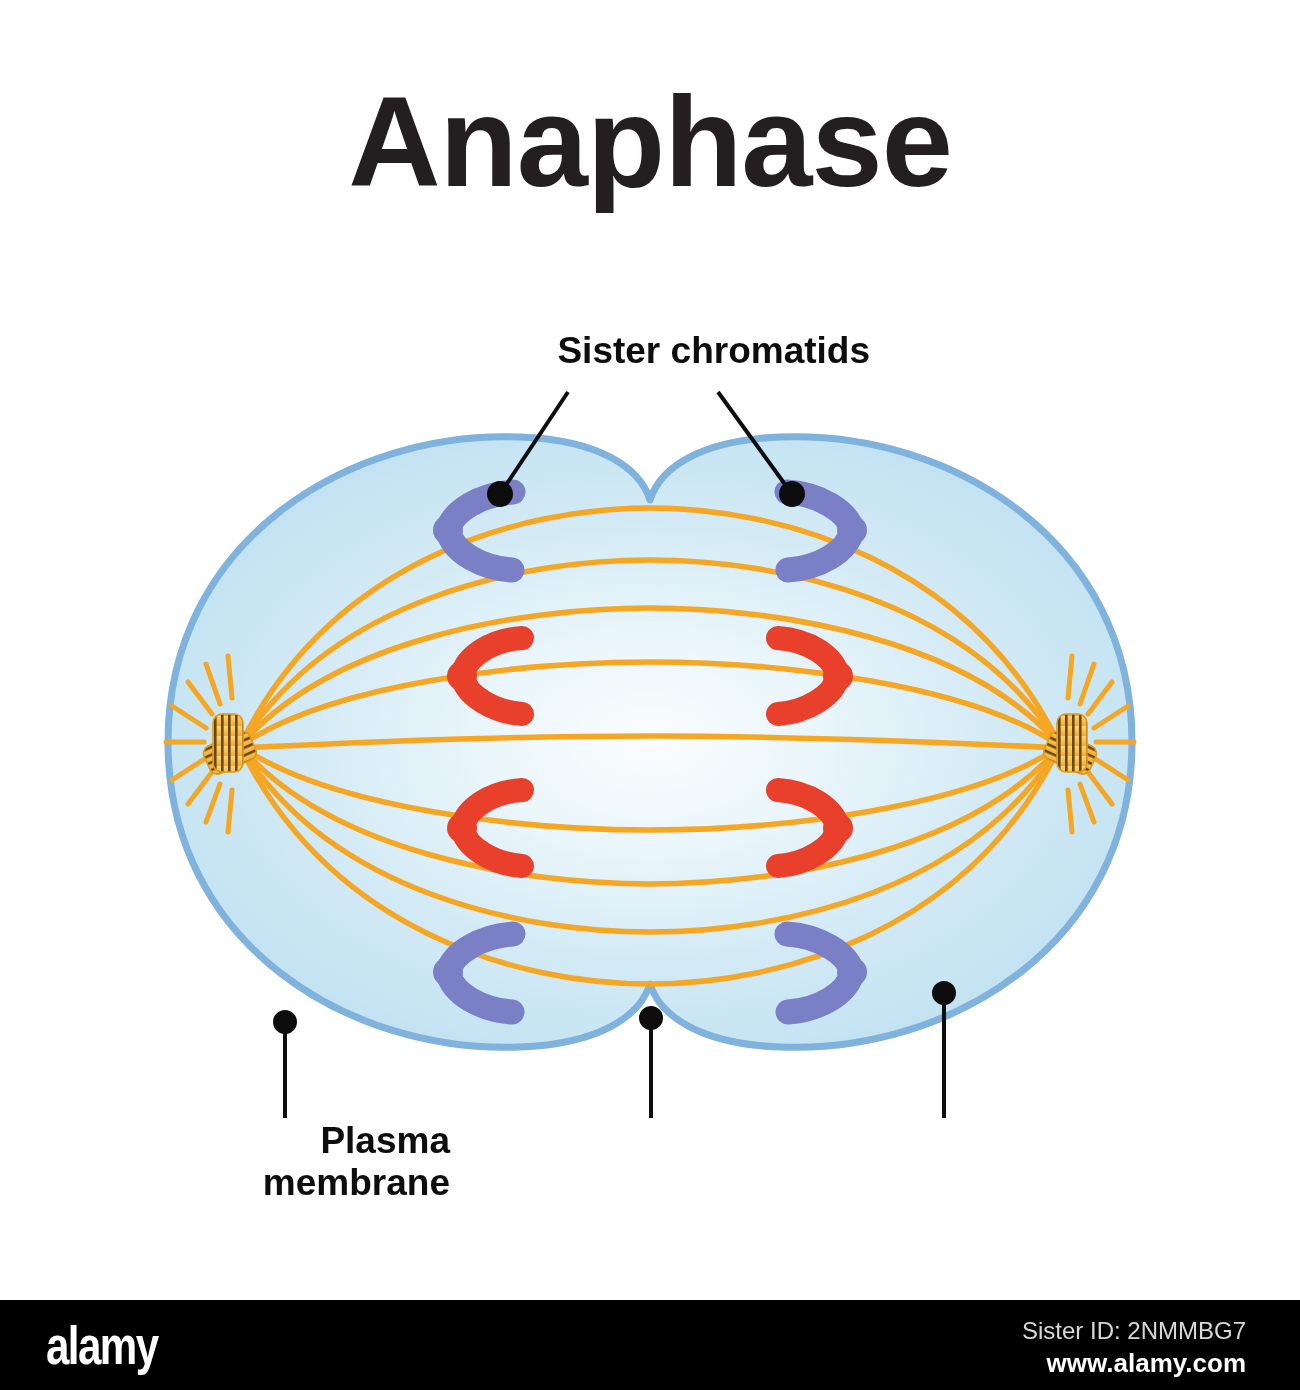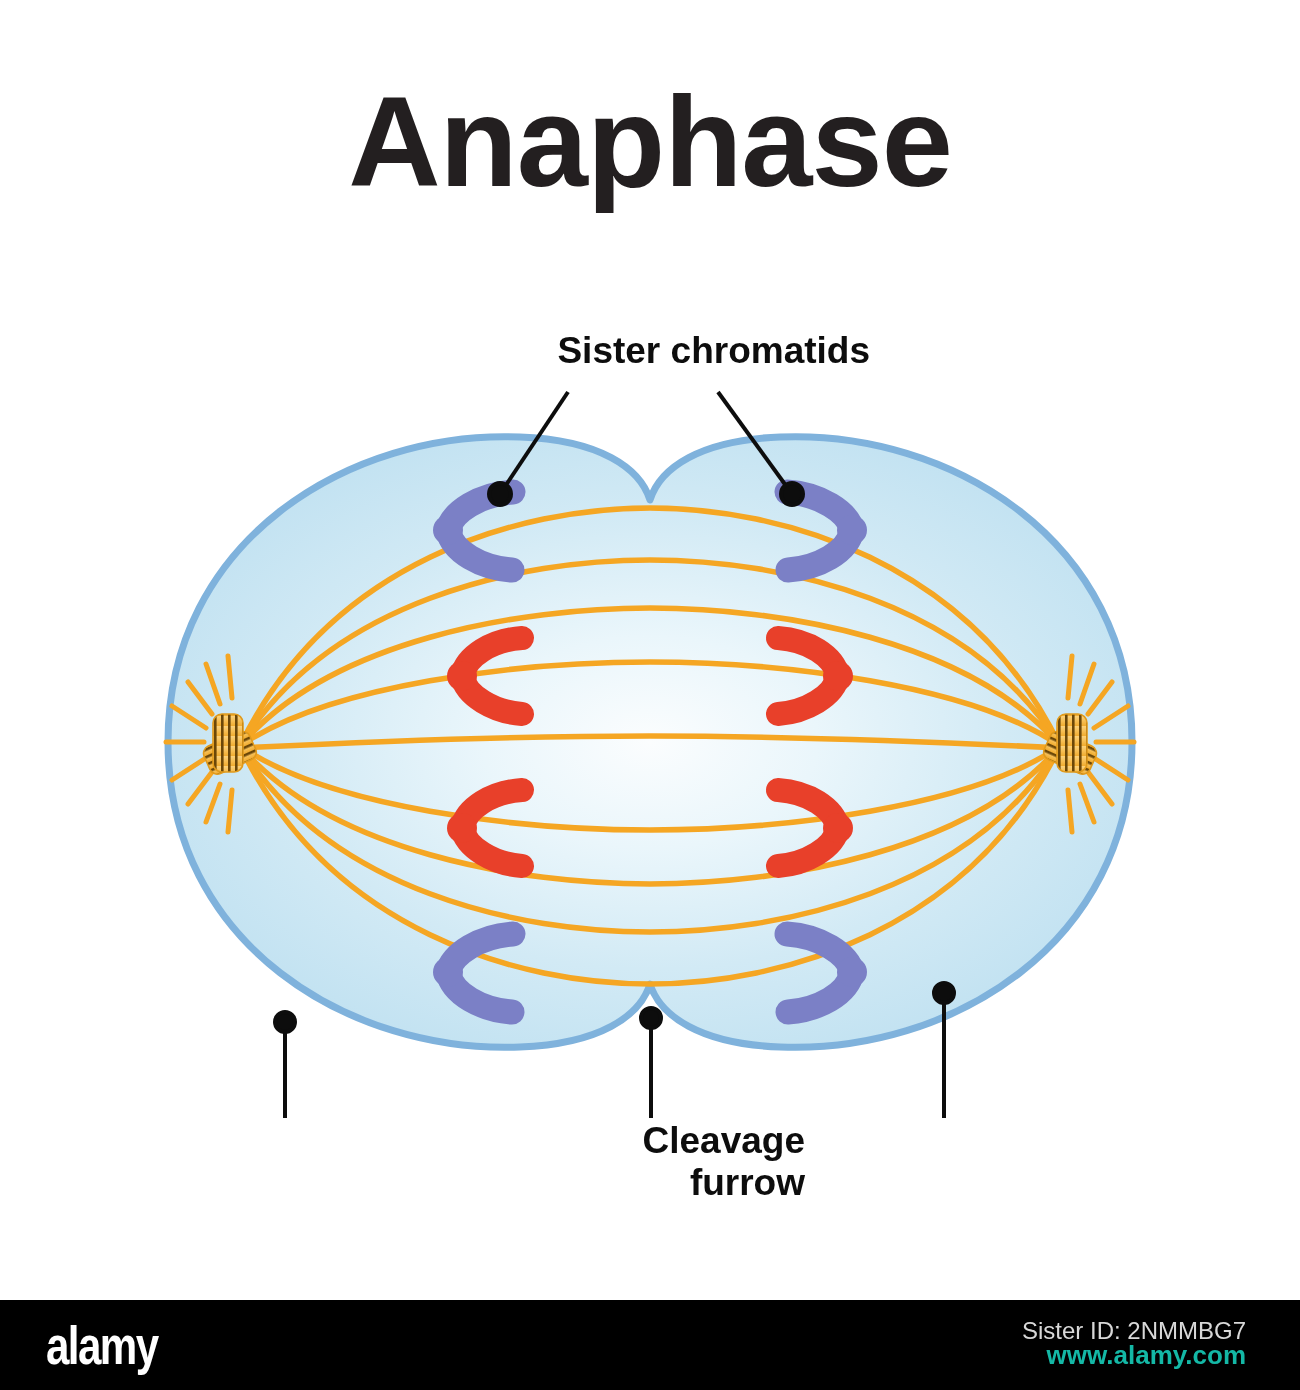--- a/index.html
+++ b/index.html
@@ -98,25 +98,25 @@
     right: 82px;
     top: 17px;
     font-family: "Liberation Sans", sans-serif;
     font-size: 24px;
     color: #d8d8d8;
     white-space: nowrap;
   }
   #footer-url {
     position: absolute;
     right: 82px;
-    top: 40px;
+    top: 48px;
     font-family: "Liberation Sans", sans-serif;
     font-weight: bold;
     font-size: 26px;
-    color: #14b8a6;
+    color: #ffffff;
     white-space: nowrap;
   }
 </style>
 </head>
 <body>
 
 <div id="page">
 
   <div id="diagram-title">Anaphase</div>
 
@@ -269,23 +269,23 @@
       <line x1="651" y1="1018" x2="651" y2="1118"></line>
       <circle cx="651" cy="1018" r="10"></circle>
 
       <line x1="944" y1="993" x2="944" y2="1118"></line>
       <circle cx="944" cy="993" r="10"></circle>
     </g>
   </svg>
 
   <div class="lbl" id="label-sister-chromatids">Sister chromatids</div>
 
-
-  <div class="lbl" id="label-cleavage-furrow">Cleavage
-furrow</div>
+  <div class="lbl" id="label-plasma-membrane">Plasma
+membrane</div>
+
 
 
   <div id="footer-bar">
     <div id="footer-logo">alamy</div>
     <div id="footer-image-id">Sister ID: 2NMMBG7</div>
     <div id="footer-url">www.alamy.com</div>
   </div>
 
 </div>
 

